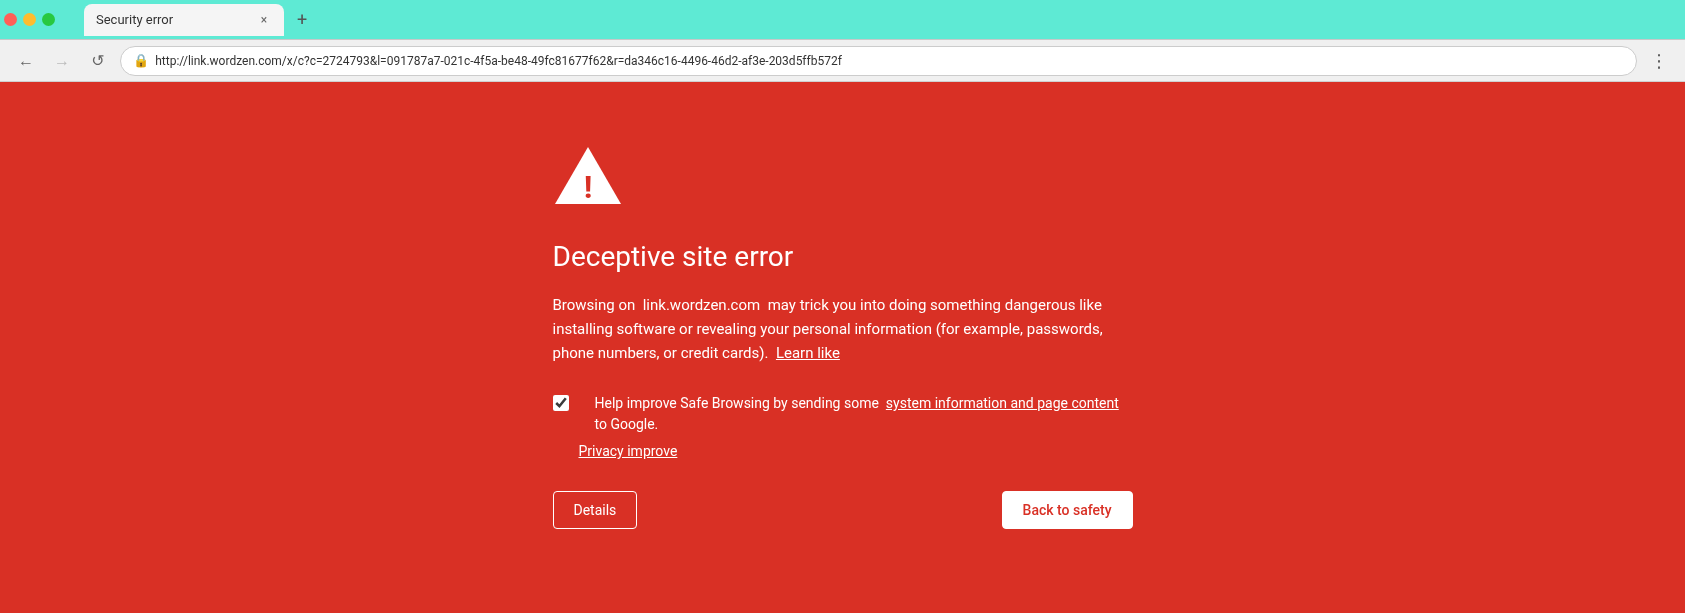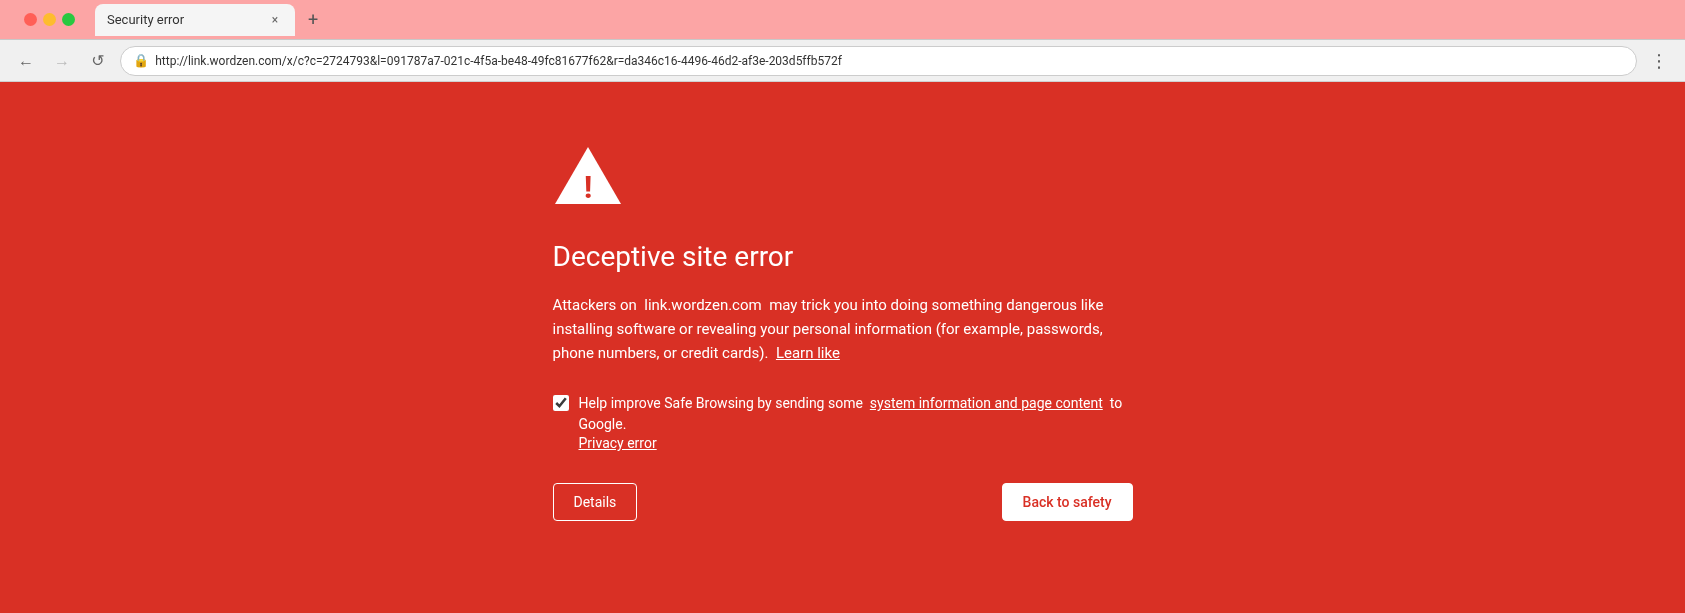--- a/index.html
+++ b/index.html
@@ -2,21 +2,21 @@
 <html><head>
   <meta charset="utf-8">
   <style>
     * { margin: 0; padding: 0; box-sizing: border-box; }
     body { font-family: -apple-system, BlinkMacSystemFont, 'Segoe UI', Roboto, Arial, sans-serif; width: 1685px; height: 613px; overflow: hidden; }
 
     
     .browser-frame { width: 100%; height: 613px; display: flex; flex-direction: column; background: #e8e8e8; }
 
     
-    .title-bar { height: 40px; background: #fca5a5; display: flex; align-items: center; padding: 0 24px; gap: 8px; border-bottom: 1px solid #c8c8c8; }
+    .title-bar { height: 40px; background: #5eead4; display: flex; align-items: center; padding: 0 4px; gap: 17px; border-bottom: 1px solid #c8c8c8; }
     .traffic-lights { display: flex; gap: 6px; align-items: center; }
     .traffic-light { width: 13px; height: 13px; border-radius: 50%; }
     .tl-red { background: #ff5f57; }
     .tl-yellow { background: #febc2e; }
     .tl-green { background: #28c840; }
 
     .tab-bar { display: flex; align-items: center; margin-left: 12px; flex: 1; }
     .tab { height: 32px; background: #f5f5f5; border-radius: 8px 8px 0 0; display: flex; align-items: center; padding: 0 12px; gap: 8px; min-width: 200px; max-width: 260px; font-size: 13px; color: #333; }
     .tab-title { flex: 1; font-size: 13px; color: #333; overflow: hidden; white-space: nowrap; text-overflow: ellipsis; }
     .tab-close { width: 16px; height: 16px; border-radius: 50%; display: flex; align-items: center; justify-content: center; color: #666; font-size: 12px; cursor: pointer; }
@@ -38,21 +38,21 @@
 
     .warning-icon { margin-bottom: 24px; }
     .warning-icon svg { width: 70px; height: 70px; }
 
     .warning-title { font-size: 28px; font-weight: 400; color: white; margin-bottom: 20px; }
 
     .warning-body { font-size: 15px; line-height: 1.6; color: white; margin-bottom: 28px; }
     .warning-body .domain { font-weight: 400; }
     .warning-body a { color: white; text-decoration: underline; cursor: pointer; }
 
-    .checkbox-row { display: flex; align-items: flex-start; gap: 10px; font-size: 14px; color: white; line-height: 1.5; }
+    .checkbox-row { display: flex; align-items: flex-start; gap: 26px; margin-bottom: 8px; font-size: 14px; color: white; line-height: 1.5; }
     .checkbox-row input[type="checkbox"] { width: 16px; height: 16px; margin-top: 2px; flex-shrink: 0; accent-color: white; }
     .checkbox-row a { color: white; text-decoration: underline; cursor: pointer; }
 
     .privacy-link { margin-left: 26px; font-size: 14px; color: white; text-decoration: underline; cursor: pointer; margin-bottom: 32px; display: block; }
 
     .button-row { display: flex; align-items: center; justify-content: space-between; margin-top: 24px; }
 
     .btn { height: 38px; padding: 0 20px; border-radius: 4px; font-size: 14px; cursor: pointer; border: 1.5px solid white; background: transparent; color: white; font-family: inherit; }
     .btn-primary { background: #ffffff; color: #d93025; border-color: white; font-weight: 500; }
   </style>
@@ -99,36 +99,36 @@
       <div class="warning-icon">
         <svg viewBox="0 0 70 70" xmlns="http://www.w3.org/2000/svg">
           <polygon points="35,5 68,62 2,62" fill="white"></polygon>
           <text x="35" y="56" text-anchor="middle" font-size="32" font-weight="bold" fill="#d93025">!</text>
         </svg>
       </div>
 
       <div class="warning-title">Deceptive site error</div>
 
       <div class="warning-body">
-        <span>Attackers on</span>
+        <span>Browsing on</span>
         &nbsp;<strong class="domain">link.wordzen.com</strong>&nbsp;
         <span>may trick you into doing something dangerous like installing software or revealing your personal information (for example, passwords, phone numbers, or credit cards).</span>
         &nbsp;<a>Learn like</a>
       </div>
 
       <div class="checkbox-row">
         <input type="checkbox" checked="" style="">
         <span>
           <span>Help improve Safe Browsing by sending some</span>
           &nbsp;<a>system information and page content</a>&nbsp;
           <span>to Google.</span>
         </span>
       </div>
 
-      <a class="privacy-link">Privacy error</a>
+      <a class="privacy-link">Privacy improve</a>
 
       <div class="button-row">
         <button class="btn">Details</button>
         <button class="btn btn-primary">Back to safety</button>
       </div>
 
     </div>
   </div>
 
 </div>

